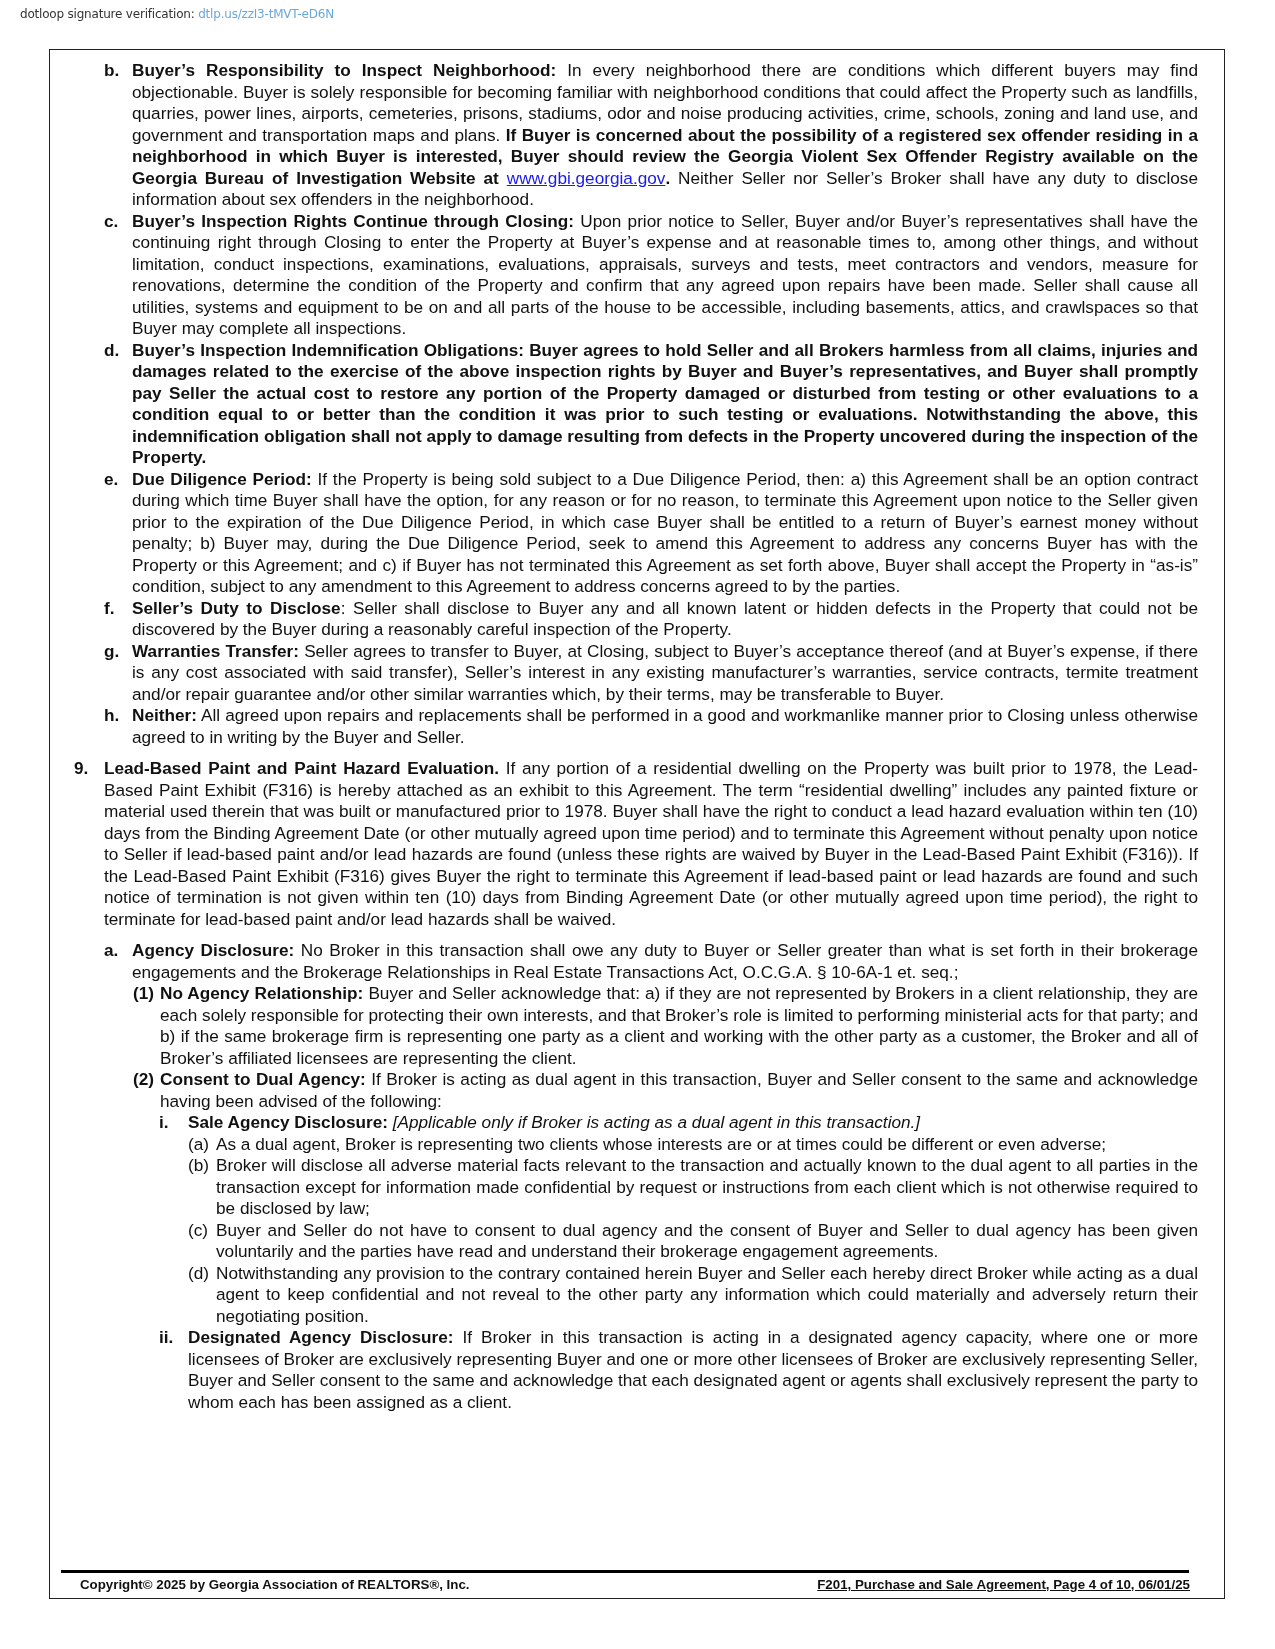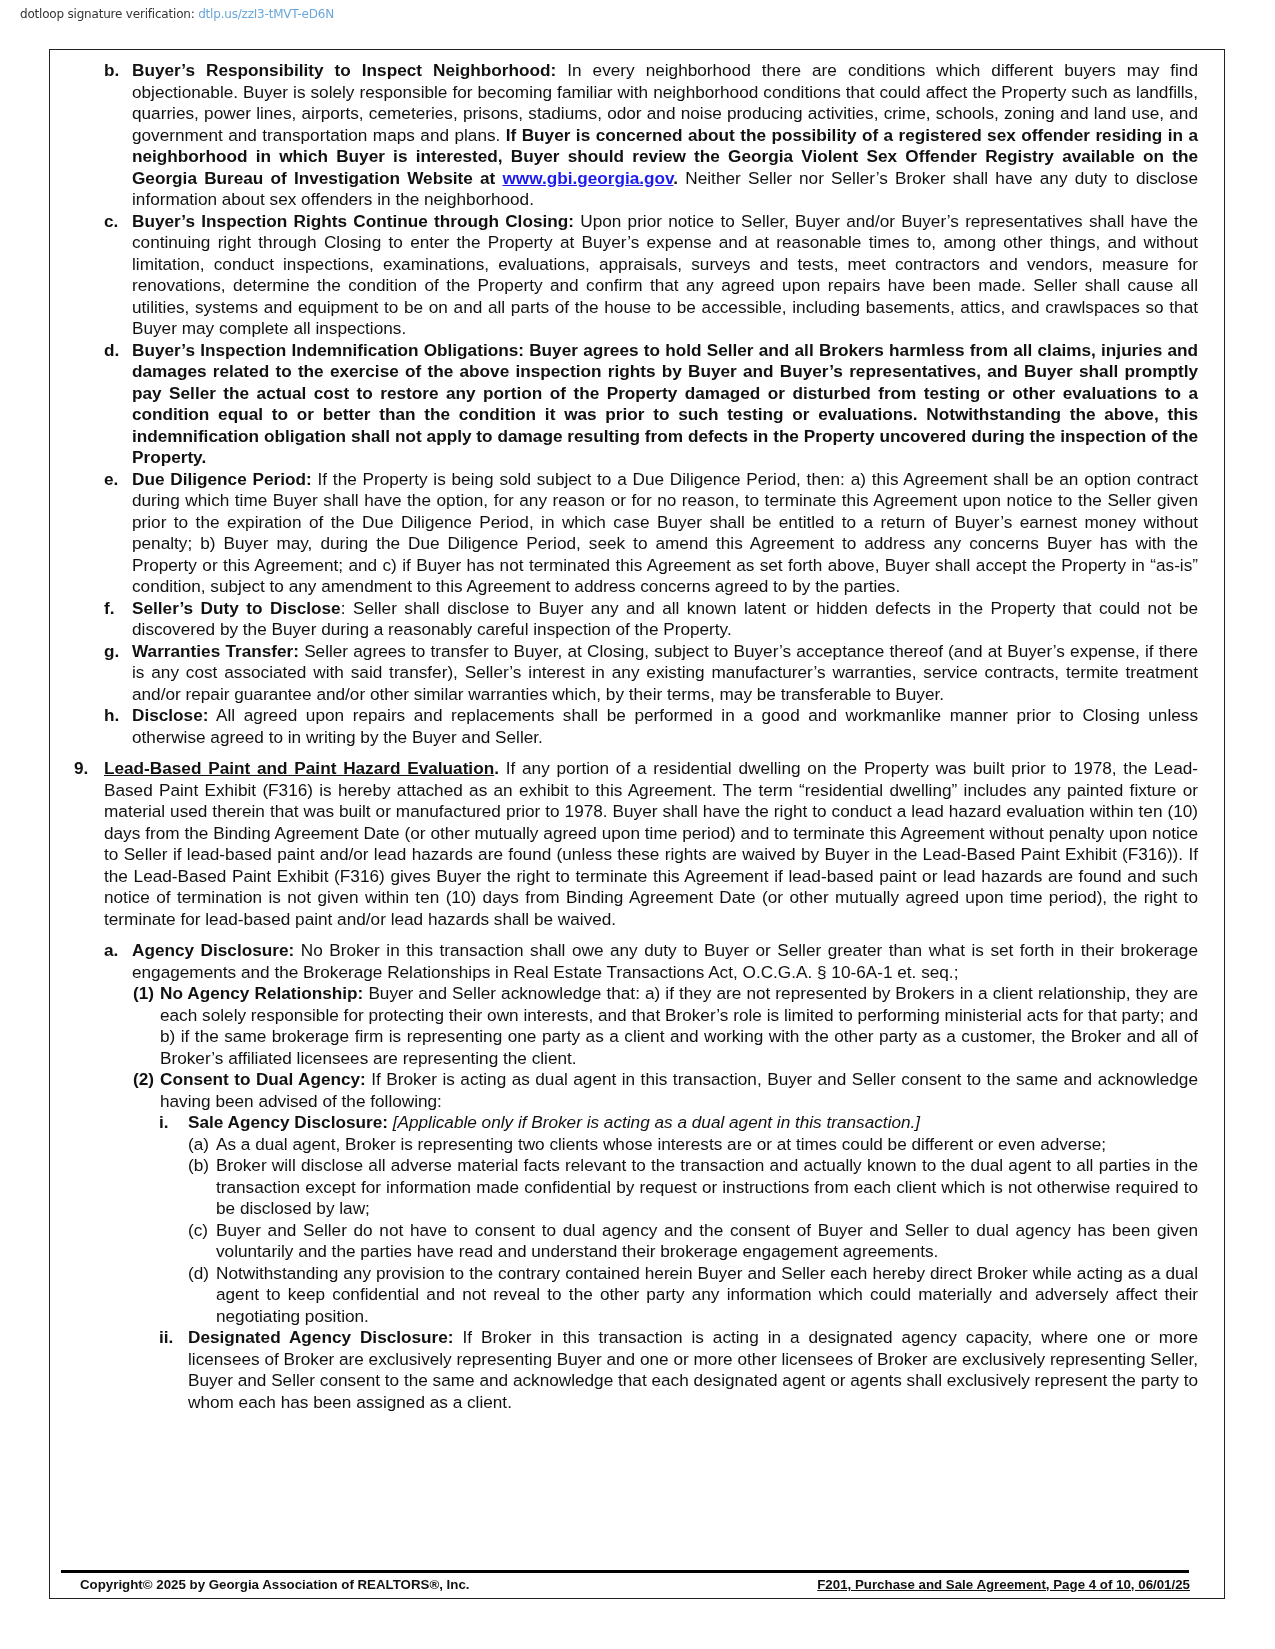--- a/index.html
+++ b/index.html
@@ -9,22 +9,22 @@
             font-family: "DejaVu Sans", sans-serif; letter-spacing: -0.2px; }
   .verify a { color: #6aa7da; text-decoration: none; text-align: right; }
   .frame { position: absolute; left: 49px; top: 49px; width: 1176px; height: 1550px;
            border: 1px solid #222; box-sizing: border-box; }
   .content { position: absolute; left: 0; top: 10px; width: 1176px;
              font-size: 17.2px; line-height: 21.5px; }
   .row { position: relative; text-align: justify; text-justify: inter-word; }
   .lbl { position: absolute; font-weight: bold; }
   .t { display: block; }
   b, .b { font-weight: bold; }
-  .u { text-decoration: underline; }
-  .link { color: #1a1aee; text-decoration: underline; font-weight: bold; }
+  .u { }
+  .link { color: #1a1aee; text-decoration: underline; font-weight: normal; }
   i { font-style: italic; }
   
   .l1 { margin-left: 82px; margin-right: 28px; }
   .l1 .lbl { left: -28px; }
   .sec { margin-left: 54px; margin-right: 28px; }
   .sec .lbl { left: -30px; }
   .l2 { margin-left: 110px; margin-right: 28px; }
   .l2 .lbl { left: -27px; }
   .l3 { margin-left: 138px; margin-right: 28px; }
   .l3 .lbl { left: -29px; }
@@ -72,21 +72,21 @@
       <span class="t"><b>Seller’s Duty to Disclose</b><span>: Seller shall disclose to Buyer any and all known latent or hidden defects in the Property that could not be discovered by the Buyer during a reasonably careful inspection of the Property.</span></span>
     </div>
 
     <div class="row l1">
       <span class="lbl">g.</span>
       <span class="t"><b>Warranties Transfer:</b><span> Seller agrees to transfer to Buyer, at Closing, subject to Buyer’s acceptance thereof (and at Buyer’s expense, if there is any cost associated with said transfer), Seller’s interest in any existing manufacturer’s warranties, service contracts, termite treatment and/or repair guarantee and/or other similar warranties which, by their terms, may be transferable to Buyer.</span></span>
     </div>
 
     <div class="row l1">
       <span class="lbl">h.</span>
-      <span class="t"><b>Disclose:</b><span> All agreed upon repairs and replacements shall be performed in a good and workmanlike manner prior to Closing unless otherwise agreed to in writing by the Buyer and Seller.</span></span>
+      <span class="t"><b>Neither:</b><span> All agreed upon repairs and replacements shall be performed in a good and workmanlike manner prior to Closing unless otherwise agreed to in writing by the Buyer and Seller.</span></span>
     </div>
 
     <div class="gap"></div>
 
     <div class="row sec">
       <span class="lbl">9.</span>
       <span class="t"><b class="u">Lead-Based Paint and Paint Hazard Evaluation</b><b>.</b><span> If any portion of a residential dwelling on the Property was built prior to 1978, the Lead-Based Paint Exhibit (F316) is hereby attached as an exhibit to this Agreement. The term “residential dwelling” includes any painted fixture or material used therein that was built or manufactured prior to 1978. Buyer shall have the right to conduct a lead hazard evaluation within ten (10) days from the Binding Agreement Date (or other mutually agreed upon time period) and to terminate this Agreement without penalty upon notice to Seller if lead-based paint and/or lead hazards are found (unless these rights are waived by Buyer in the Lead-Based Paint Exhibit (F316)). If the Lead-Based Paint Exhibit (F316) gives Buyer the right to terminate this Agreement if lead-based paint or lead hazards are found and such notice of termination is not given within ten (10) days from Binding Agreement Date (or other mutually agreed upon time period), the right to terminate for lead-based paint and/or lead hazards shall be waived.</span></span>
     </div>
 
     <div class="gap"></div>
@@ -119,21 +119,21 @@
     <div class="row l4">
       <span class="lbl">(b)</span>
       <span class="t">Broker will disclose all adverse material facts relevant to the transaction and actually known to the dual agent to all parties in the transaction except for information made confidential by request or instructions from each client which is not otherwise required to be disclosed by law;</span>
     </div>
     <div class="row l4">
       <span class="lbl">(c)</span>
       <span class="t">Buyer and Seller do not have to consent to dual agency and the consent of Buyer and Seller to dual agency has been given voluntarily and the parties have read and understand their brokerage engagement agreements.</span>
     </div>
     <div class="row l4">
       <span class="lbl">(d)</span>
-      <span class="t">Notwithstanding any provision to the contrary contained herein Buyer and Seller each hereby direct Broker while acting as a dual agent to keep confidential and not reveal to the other party any information which could materially and adversely affect their negotiating position.</span>
+      <span class="t">Notwithstanding any provision to the contrary contained herein Buyer and Seller each hereby direct Broker while acting as a dual agent to keep confidential and not reveal to the other party any information which could materially and adversely return their negotiating position.</span>
     </div>
 
     <div class="row l3">
       <span class="lbl">ii.</span>
       <span class="t"><b>Designated Agency Disclosure:</b><span> If Broker in this transaction is acting in a designated agency capacity, where one or more licensees of Broker are exclusively representing Buyer and one or more other licensees of Broker are exclusively representing Seller, Buyer and Seller consent to the same and acknowledge that each designated agent or agents shall exclusively represent the party to whom each has been assigned as a client.</span></span>
     </div>
 
   </div>
 
   <div class="footer-rule"></div>

